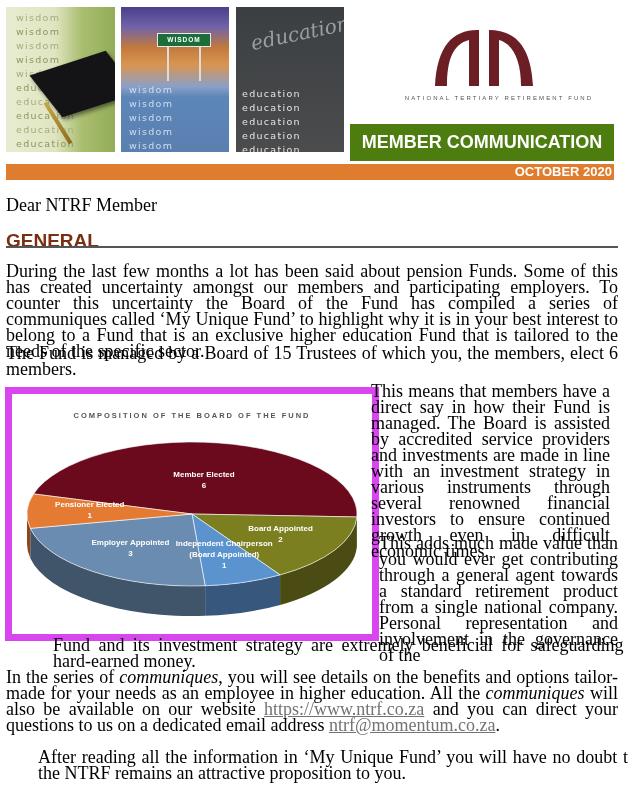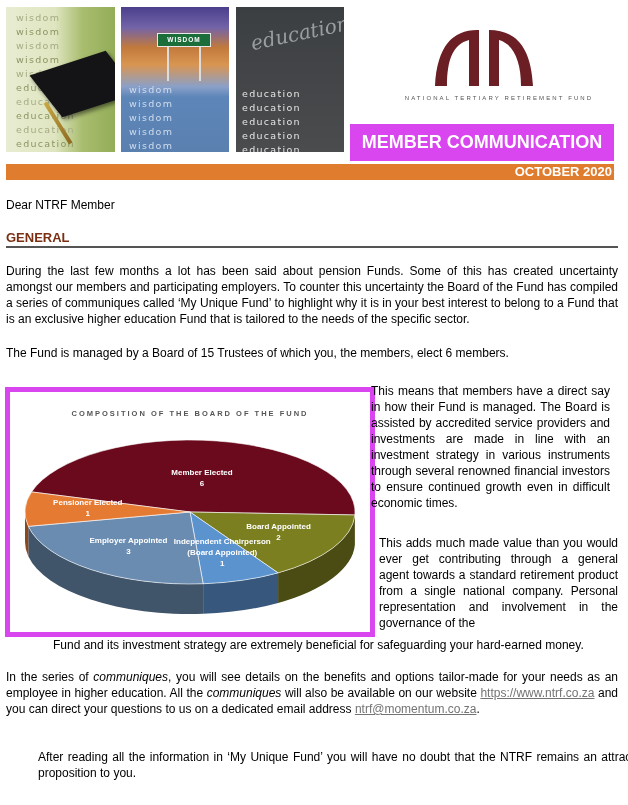--- a/index.html
+++ b/index.html
@@ -15,26 +15,26 @@
   .p2 .words{position:absolute;left:8px;top:76px;color:#cfdcee;}
   .p3 .words{position:absolute;left:6px;top:80px;color:#e4e4e4;letter-spacing:0.3px;}
   .cap{position:absolute;left:38px;top:52px;width:80px;height:50px;background:#141416;transform:rotate(-18deg) skewX(20deg);box-shadow:0 3px 4px rgba(0,0,0,.5);}
   .tassel{position:absolute;left:50px;top:92px;width:4px;height:48px;background:linear-gradient(#c6a744,#8e6b20);transform:rotate(-32deg);}
   .sign{position:absolute;left:36px;top:26px;width:52px;height:12px;background:#1b6e3a;border:1px solid #e8e8e8;color:#fff;font-size:6.5px;font-weight:bold;letter-spacing:1px;text-align:center;line-height:12px;}
   .post{position:absolute;top:40px;width:2px;height:34px;background:#ddd;}
   .chalk{position:absolute;left:14px;top:14px;color:#9a9ea0;font-family:"DejaVu Serif",serif;font-style:italic;font-size:20px;transform:rotate(-12deg);}
   .orange-bar{position:absolute;left:6px;top:164px;width:608px;height:16px;background:#e07c2d;}
   .logo{position:absolute;left:431px;top:26px;}
   .tagline{position:absolute;left:380px;top:95px;width:238px;font-size:6px;letter-spacing:2.1px;color:#555;text-align:center;}
-  .mc{position:absolute;left:350px;top:124px;width:264px;height:37px;background:#d946ef;color:#fff;font-weight:bold;font-size:18px;line-height:37px;text-align:center;}
+  .mc{position:absolute;left:350px;top:124px;width:264px;height:37px;background:#4d7c0f;color:#fff;font-weight:bold;font-size:18px;line-height:37px;text-align:center;}
   .date{position:absolute;right:16px;top:166px;color:#fff;font-weight:bold;font-size:13px;line-height:12px;}
-  .text{font-size:12px;line-height:16px;text-align:justify;}
-  .heading{position:absolute;left:6px;top:230px;color:#7b2f12;font-weight:bold;font-size:13px;}
+  .text{font-size:18px;line-height:16px;text-align:justify;font-family:Liberation Serif, serif;}
+  .heading{position:absolute;left:6px;top:230px;color:#7b2f12;font-weight:bold;font-size:19px;}
   .hrule{position:absolute;left:6px;top:246px;width:612px;height:2px;background:#555;}
-  .chartbox{position:absolute;left:5px;top:387px;width:360px;height:240px;border:5px solid #d946ef;background:#fff;}
+  .chartbox{position:absolute;left:5px;top:387px;width:360px;height:240px;border:7px solid #d946ef;background:#fff;}
   a.link{color:#737373;text-decoration:underline;}
 </style>
 </head>
 <body>
 
 <div class="panel p1">
   <div class="words" id="p1words">
       <div class="wline">wisdom</div>
       <div class="wline">wisdom</div>
       <div class="wline">wisdom</div>

